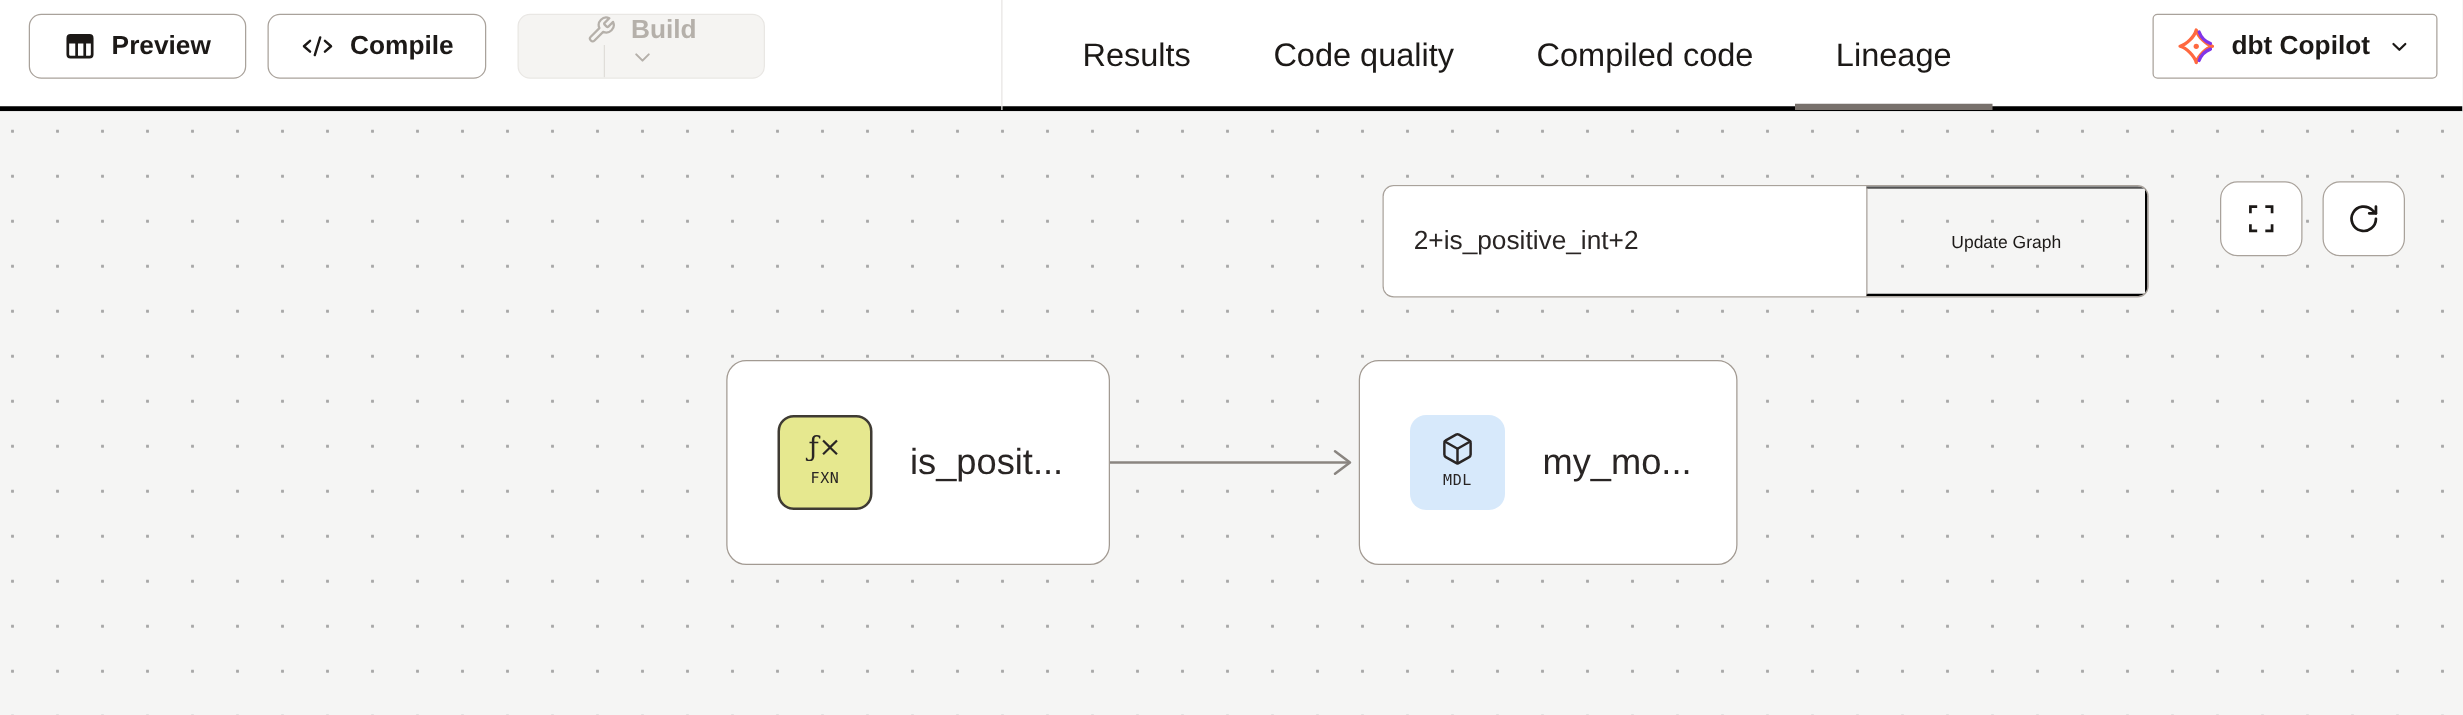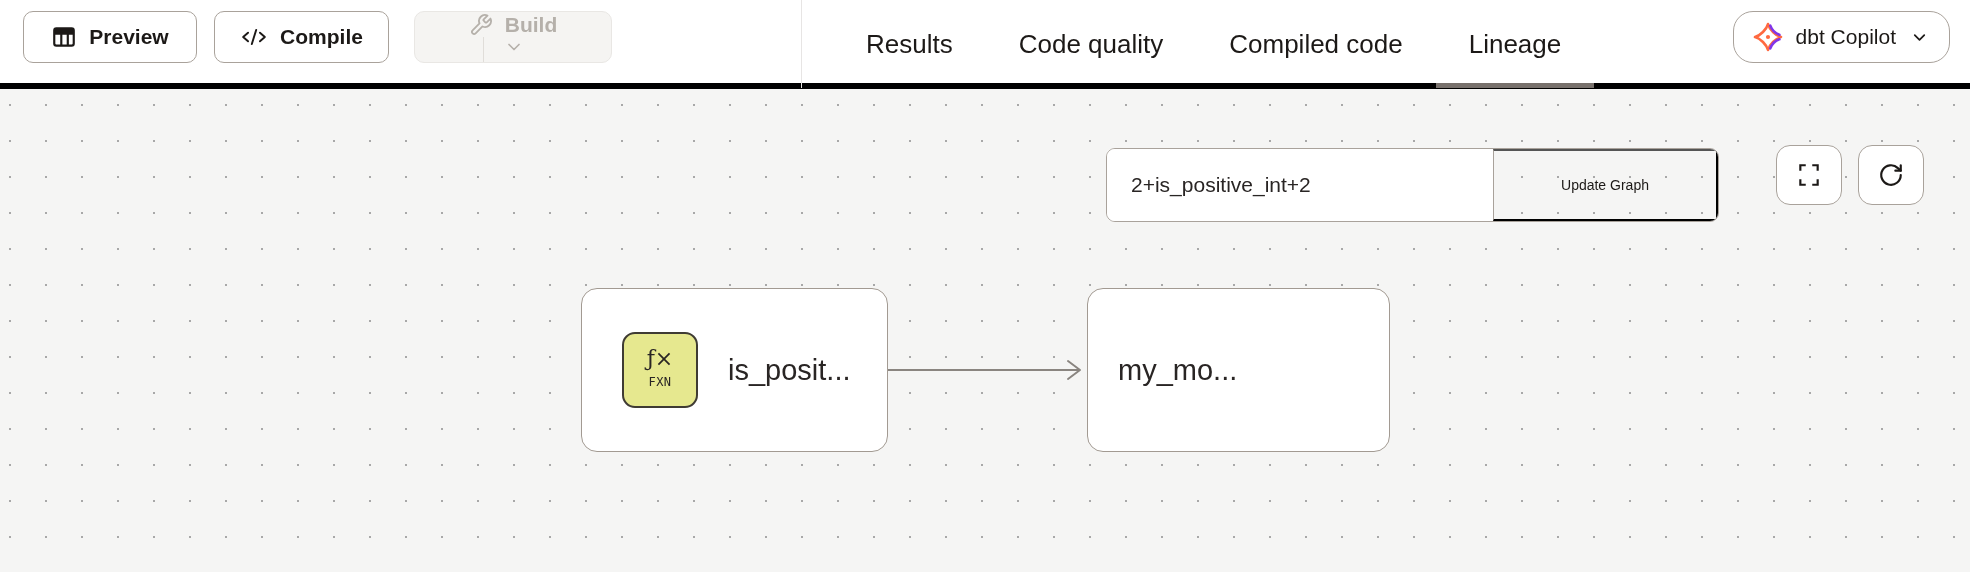--- a/index.html
+++ b/index.html
@@ -8,21 +8,21 @@
     font-family: "Liberation Sans", sans-serif;
     color: #1c1917;
     background: #f5f5f4;
   }
 
   
   .toolbar {
     position: relative;
     width: 1970px; height: 89px;
     background: #ffffff;
-    border-bottom: 6px solid #000000;
+    border-bottom: 4px solid #000000;
   }
   .btn {
     position: absolute; top: 11px; height: 52px;
     display: flex; align-items: center; justify-content: center;
     background: #fff;
     border: 1px solid #a9a29b;
     border-radius: 10px;
     font-size: 21px; font-weight: 700; color: #1c1917;
     cursor: pointer;
   }
@@ -53,36 +53,36 @@
     cursor: pointer; white-space: nowrap;
   }
   .tab.active::after {
     content: ""; position: absolute; left: 0; right: 0; bottom: 0;
     height: 5px; background: #78716c;
   }
   .copilot-btn {
     position: absolute; top: 11px; right: 20px; height: 52px;
     padding: 0 20px 0 18px;
     display: flex; align-items: center; gap: 12px;
-    background: #fff; border: 1px solid #a9a29b; border-radius: 20px;
-    font-size: 21px; font-weight: 400; color: #1c1917; cursor: pointer;
+    background: #fff; border: 1px solid #a9a29b; border-radius: 4px;
+    font-size: 21px; font-weight: 700; color: #1c1917; cursor: pointer;
   }
 
   
   .canvas {
     position: relative;
     width: 1970px; height: 483px;
     background-color: #f5f5f4;
     background-image: radial-gradient(#a8a8a8 1.1px, rgba(0,0,0,0) 1.3px);
     background-size: 36px 36px;
     background-position: 28px 34px;
   }
   .graph-widget {
     position: absolute; left: 1106px; top: 59px;
-    width: 613px; height: 74px;
+    width: 613px; height: 90px;
     border: 1px solid #a9a29b; border-radius: 9px;
     display: flex; overflow: hidden;
   }
   .graph-input {
     width: 386px; height: 100%;
     background: #fff; border: none; outline: none;
     padding: 0 24px;
     font-family: "Liberation Sans", sans-serif;
     font-size: 21px; color: #292524;
   }
@@ -252,16 +252,26 @@
 
   <div class="node fxn">
     <div class="badge yellow">
       <span class="sym">ƒ×</span>
       <span class="tag">FXN</span>
     </div>
     <span class="node-label">is_posit...</span>
   </div>
 
   <div class="node mdl">
+    <div class="badge blue">
+      <span style="display:flex;">
+        <svg width="28" height="28" viewBox="0 0 24 24" fill="none" stroke="#292524" stroke-width="1.7" stroke-linecap="round" stroke-linejoin="round">
+          <path d="M21 8a2 2 0 0 0-1-1.73l-7-4a2 2 0 0 0-2 0l-7 4A2 2 0 0 0 3 8v8a2 2 0 0 0 1 1.73l7 4a2 2 0 0 0 2 0l7-4A2 2 0 0 0 21 16Z"></path>
+          <path d="m3.3 7 8.7 5 8.7-5"></path>
+            <path d="M12 22V12"></path>
+        </svg>
+      </span>
+      <span class="tag">MDL</span>
+    </div>
     <span class="node-label">my_mo...</span>
   </div>
 
 </div>
 
 </body></html>

